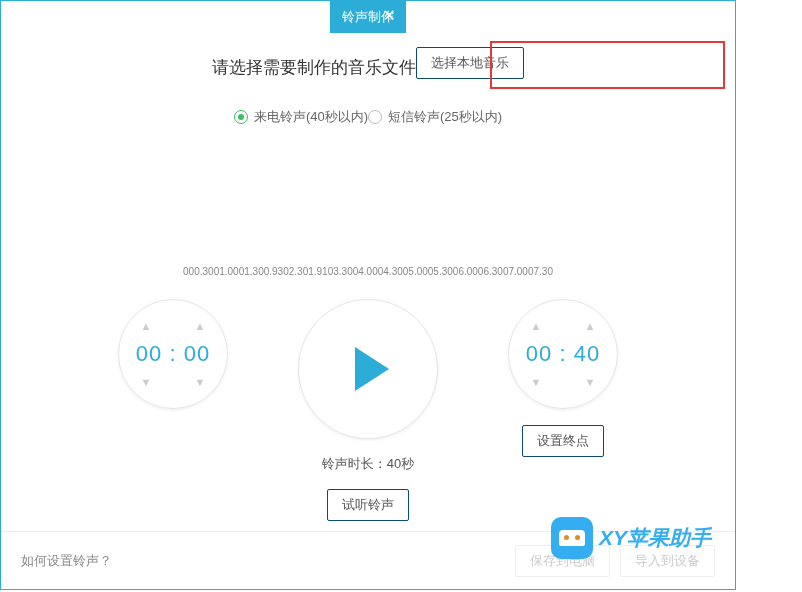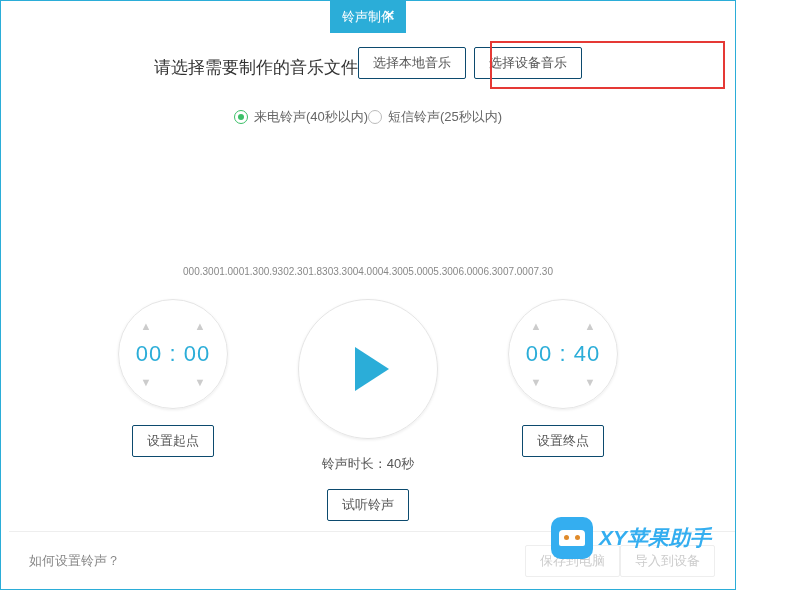--- a/index.html
+++ b/index.html
@@ -175,34 +175,34 @@
   border-top: 22px solid transparent;
   border-bottom: 22px solid transparent;
   margin-left: 8px;
 }
 .dur {
   color: #555;
   font-size: 13px;
 }
 .footer {
   position: absolute;
-  bottom: 0; left: 8px; right: 0;
+  bottom: 0; left: 0; right: 0;
   border-top: 1px solid #eee;
   height: 58px;
   display: flex;
   align-items: center;
   justify-content: space-between;
   padding: 0 20px;
   background: #fff;
 }
 .footer .help {
   color: #888;
   font-size: 13px;
 }
-.footer .fbtns { display: flex; gap: 0; padding-left: 9px; }
+.footer .fbtns { display: flex; gap: 10px; padding-left: 9px; }
 .btn.faded { color: #ccc; border-color: #eee; }
 .watermark {
   position: absolute;
   right: 24px;
   bottom: 30px;
   display: flex;
   align-items: center;
   gap: 6px;
   pointer-events: none;
 }
@@ -234,21 +234,20 @@
 <div class="window">
   <div class="titlebar">
     <span>铃声制作</span>
     <span class="close">✕</span>
   </div>
 
   <div class="topbar">
     <div class="title">请选择需要制作的音乐文件</div>
     <div class="btns">
       <button class="btn">选择本地音乐</button>
-      <button class="btn">选择设备音乐</button>
     </div>
   </div>
   <div class="highlight-box"></div>
 
   <div class="divider"></div>
 
   <div class="radios">
     <div class="radio">
       <span class="rdot on"></span>
       <span>来电铃声(40秒以内)</span>
@@ -261,21 +260,21 @@
 
   <div class="wave"></div>
   <div class="ticks"></div>
   <div class="ruler" id="ruler">
       <span>0</span>
       <span>00.30</span>
       <span>01.00</span>
       <span>01.30</span>
       <span>0.93</span>
       <span>02.30</span>
-      <span>1.83</span>
+      <span>1.91</span>
       <span>03.30</span>
       <span>04.00</span>
       <span>04.30</span>
       <span>05.00</span>
       <span>05.30</span>
       <span>06.00</span>
       <span>06.30</span>
       <span>07.00</span>
       <span>07.30</span>
     </div>
@@ -286,21 +285,20 @@
         <div class="halfArrows top">
             <span>▲</span>
             <span>▲</span>
           </div>
         <div class="time">00 : 00</div>
         <div class="halfArrows bot">
             <span>▼</span>
             <span>▼</span>
           </div>
       </div>
-      <button class="btn">设置起点</button>
     </div>
 
     <div class="cluster">
       <div class="playdial">
         <div class="tri"></div>
       </div>
       <div class="dur">铃声时长：40秒</div>
       <button class="btn">试听铃声</button>
     </div>
 

